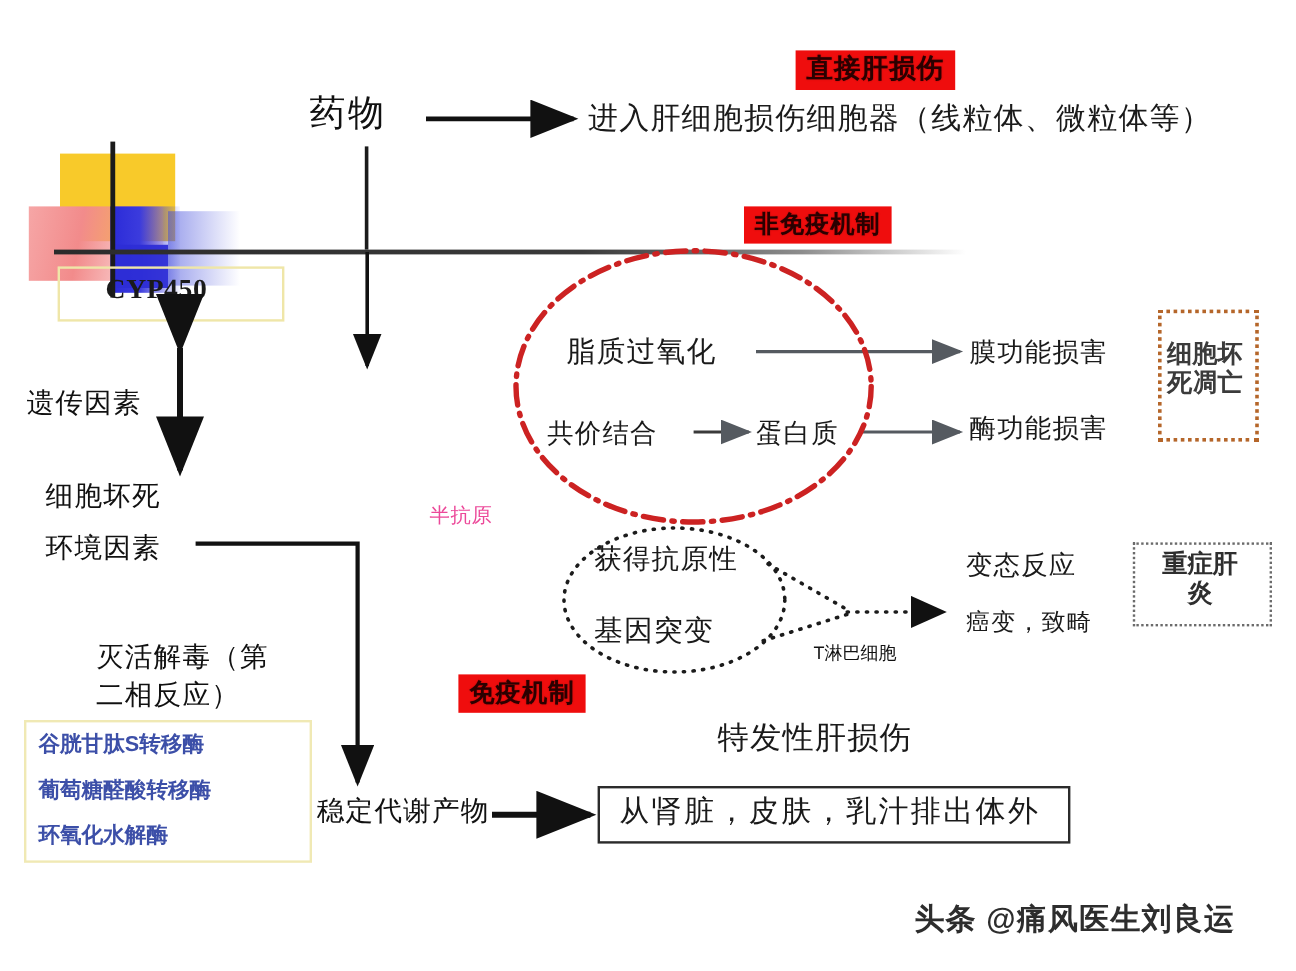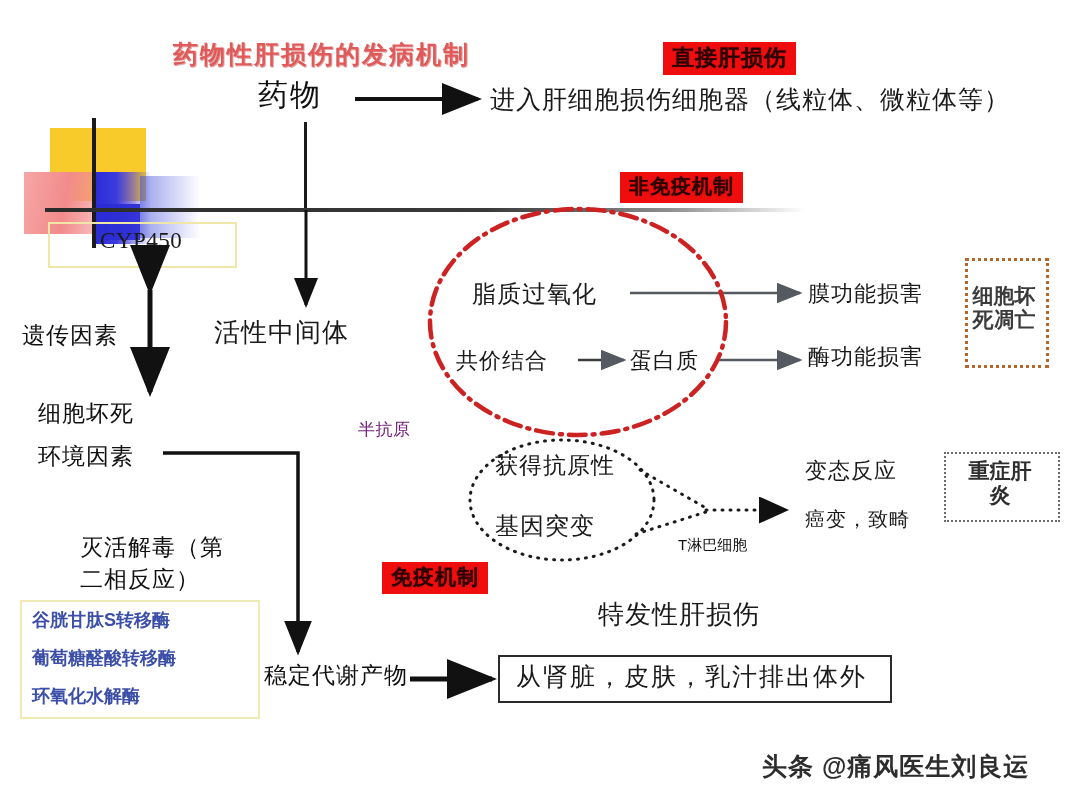--- a/index.html
+++ b/index.html
@@ -29,26 +29,26 @@
   .redbox{background:#ef0d0d;color:#2a0000;font-weight:700;
           letter-spacing:1px;padding:3px 9px 5px 9px;
           font-family:"DejaVu Sans","Liberation Sans",sans-serif;
           text-shadow:0 0 1px rgba(0,0,0,.55);}
   
   .title{left:173px;top:40px;font-size:25px;font-weight:700;color:#e05a5a;
          letter-spacing:2px;text-shadow:1px 1px 0 rgba(190,50,50,.45);}
 
   .big{font-size:30px;font-weight:400;color:#111;letter-spacing:2px;}
   .med{font-size:23px;color:#111;letter-spacing:1px;text-align:center;}
-  .sml{font-size:17px;color:#701a75;letter-spacing:.5px;}
+  .sml{font-size:17px;color:#ec4899;letter-spacing:.5px;}
   .xsml{font-size:15px;color:#111;}
 
   
   .box-cyp{left:48px;top:222px;width:185px;height:42px;border:2px solid #efe6a8;}
-  .cyp-label{left:100px;top:228px;font-size:23px;font-weight:400;letter-spacing:.5px;
+  .cyp-label{left:88px;top:228px;font-size:23px;font-weight:700;letter-spacing:.5px;
              font-family:"Liberation Serif","DejaVu Serif",serif;}
   .box-enz{left:20px;top:600px;width:236px;height:115px;border:2px solid #f0e9b4;}
   .enz-t{color:#3c4fa8;font-size:18px;letter-spacing:0px;font-weight:600;text-align:center;}
   .box-excrete{left:498px;top:655px;width:390px;height:44px;border:2px solid #2b2b2b;}
   .excrete-label{left:516px;top:662px;font-size:25px;letter-spacing:2px;}
 
   
   .box-necro{left:965px;top:258px;width:78px;height:104px;
      border:3px dotted #b5662a;}
   .necro-t{left:972px;top:284px;font-size:21px;font-weight:700;line-height:1.12;
@@ -71,21 +71,20 @@
   <div class="abs blk-yellow"></div>
   <div class="abs blk-red"></div>
   <div class="abs blk-blue"></div>
   <div class="abs blk-blue2"></div>
   <div class="abs blk-bluefade"></div>
 
   <div class="abs vline-left"></div>
   <div class="abs vline-mid"></div>
   <div class="abs hline-main"></div>
 
-  <div class="abs txt title">药物性肝损伤的发病机制</div>
 
   <div class="abs txt big" style="left:258px;top:78px;">药物</div>
 
   <div class="abs txt" style="left:490px;top:85px;font-size:25px;letter-spacing:1px;">进入肝细胞损伤细胞器（线粒体、微粒体等）</div>
 
   <div class="abs redbox txt" style="left:663px;top:42px;font-size:22px;">直接肝损伤</div>
 
   <div class="abs box-cyp"></div>
   <div class="abs txt cyp-label">CYP450</div>
 
@@ -94,21 +93,20 @@
   <div class="abs txt med" style="left:38px;top:443px;">环境因素</div>
 
   <div class="abs txt med" style="left:80px;top:534px;">灭活解毒（第</div>
   <div class="abs txt med" style="left:80px;top:566px;">二相反应）</div>
 
   <div class="abs box-enz"></div>
   <div class="abs txt enz-t" style="left:32px;top:610px;">谷胱甘肽S转移酶</div>
   <div class="abs txt enz-t" style="left:32px;top:648px;">葡萄糖醛酸转移酶</div>
   <div class="abs txt enz-t" style="left:32px;top:686px;">环氧化水解酶</div>
 
-  <div class="abs txt" style="left:214px;top:318px;font-size:26px;letter-spacing:1px;">活性中间体</div>
   <div class="abs txt sml" style="left:358px;top:420px;">半抗原</div>
 
   <div class="abs txt med" style="left:264px;top:662px;">稳定代谢产物</div>
 
   <div class="abs box-excrete"></div>
   <div class="abs redbox txt" style="left:620px;top:172px;font-size:20px;">非免疫机制</div>
 
   <div class="abs txt excrete-label">从肾脏，皮肤，乳汁排出体外</div>
 
   <div class="abs txt" style="left:472px;top:280px;font-size:24px;letter-spacing:1px;">脂质过氧化</div>

